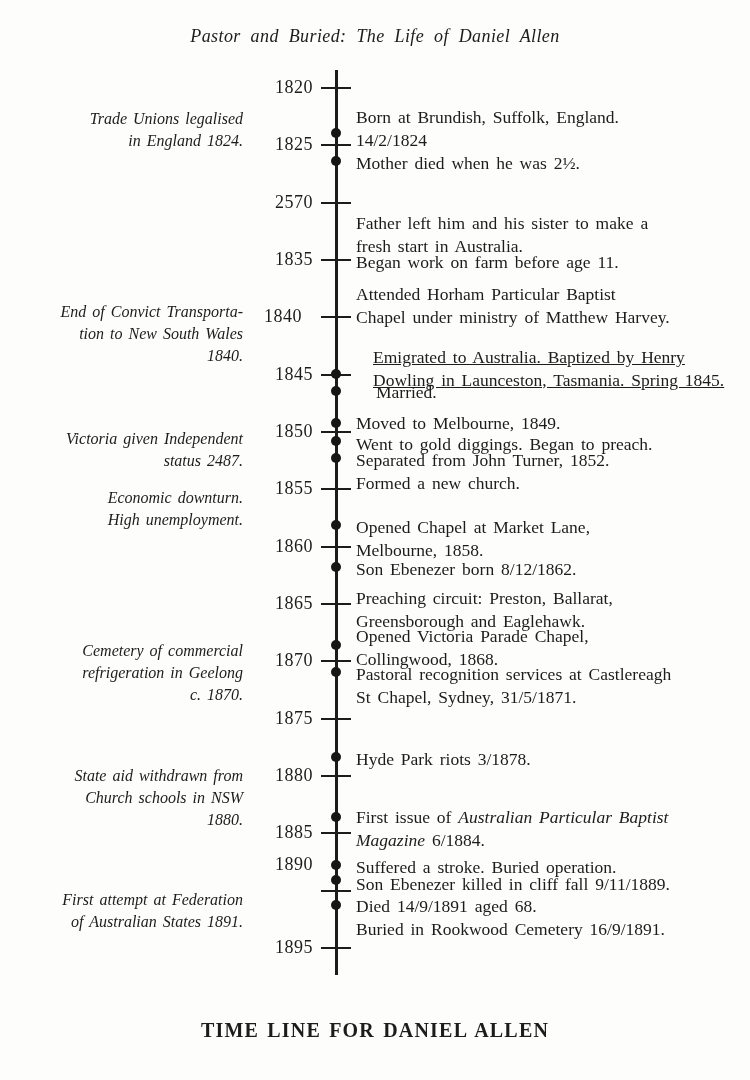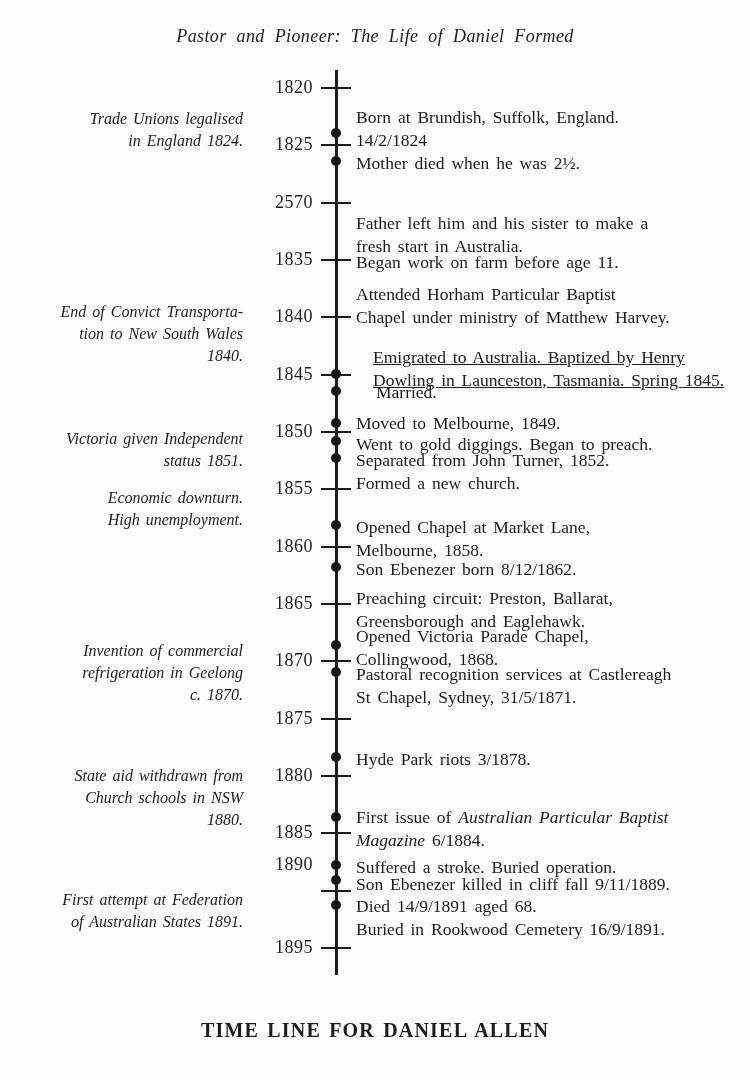--- a/index.html
+++ b/index.html
@@ -54,34 +54,34 @@
     line-height: 22px;
     word-spacing: 2px;
     white-space: nowrap;
   }
   .it { font-style: italic; }
 </style>
 </head>
 <body>
 
 <div class="page">
-  <div class="header-title">Pastor and Pioneer: The Life of Daniel Formed</div>
+  <div class="header-title">Pastor and Buried: The Life of Daniel Allen</div>
 
   <div id="timeline">
       <div class="axis" style="left: 334.5px; top: 70px; width: 3px; height: 905px;"></div>
       <div class="tick" style="left: 321px; top: 87px; width: 30px;"></div>
       <div class="year-label" style="left: 253px; top: 77px; width: 60px;">1820</div>
       <div class="tick" style="left: 321px; top: 144.333px; width: 30px;"></div>
       <div class="year-label" style="left: 253px; top: 134.333px; width: 60px;">1825</div>
       <div class="tick" style="left: 321px; top: 201.667px; width: 30px;"></div>
       <div class="year-label" style="left: 253px; top: 191.667px; width: 60px;">2570</div>
       <div class="tick" style="left: 321px; top: 259px; width: 30px;"></div>
       <div class="year-label" style="left: 253px; top: 249px; width: 60px;">1835</div>
       <div class="tick" style="left: 321px; top: 316.334px; width: 30px;"></div>
-      <div class="year-label" style="left: 253px; top: 306.334px; width: 60px;">1840</div>
+      <div class="year-label" style="left: 253px; top: 306.334px; width: 60px; text-align: center;">1840</div>
       <div class="tick" style="left: 321px; top: 373.667px; width: 30px;"></div>
       <div class="year-label" style="left: 253px; top: 363.667px; width: 60px;">1845</div>
       <div class="tick" style="left: 321px; top: 431.001px; width: 30px;"></div>
       <div class="year-label" style="left: 253px; top: 421.001px; width: 60px;">1850</div>
       <div class="tick" style="left: 321px; top: 488.334px; width: 30px;"></div>
       <div class="year-label" style="left: 253px; top: 478.334px; width: 60px;">1855</div>
       <div class="tick" style="left: 321px; top: 545.668px; width: 30px;"></div>
       <div class="year-label" style="left: 253px; top: 535.668px; width: 60px;">1860</div>
       <div class="tick" style="left: 321px; top: 603.001px; width: 30px;"></div>
       <div class="year-label" style="left: 253px; top: 593.001px; width: 60px;">1865</div>
@@ -188,28 +188,28 @@
         <div class="">Trade Unions legalised</div>
         <div class="">in England 1824.</div>
       </div>
       <div class="note" style="right: 507px; top: 301px;">
         <div class="">End of Convict Transporta-</div>
         <div class="">tion to New South Wales</div>
         <div class="">1840.</div>
       </div>
       <div class="note" style="right: 507px; top: 428px;">
         <div class="">Victoria given Independent</div>
-        <div class="">status 1851.</div>
+        <div class="">status 2487.</div>
       </div>
       <div class="note" style="right: 507px; top: 487px;">
         <div class="">Economic downturn.</div>
         <div class="">High unemployment.</div>
       </div>
       <div class="note" style="right: 507px; top: 640px;">
-        <div class="">Invention of commercial</div>
+        <div class="">Cemetery of commercial</div>
         <div class="">refrigeration in Geelong</div>
         <div class="">c. 1870.</div>
       </div>
       <div class="note" style="right: 507px; top: 765px;">
         <div class="">State aid withdrawn from</div>
         <div class="">Church schools in NSW</div>
         <div class="">1880.</div>
       </div>
       <div class="note" style="right: 507px; top: 889px;">
         <div class="">First attempt at Federation</div>

